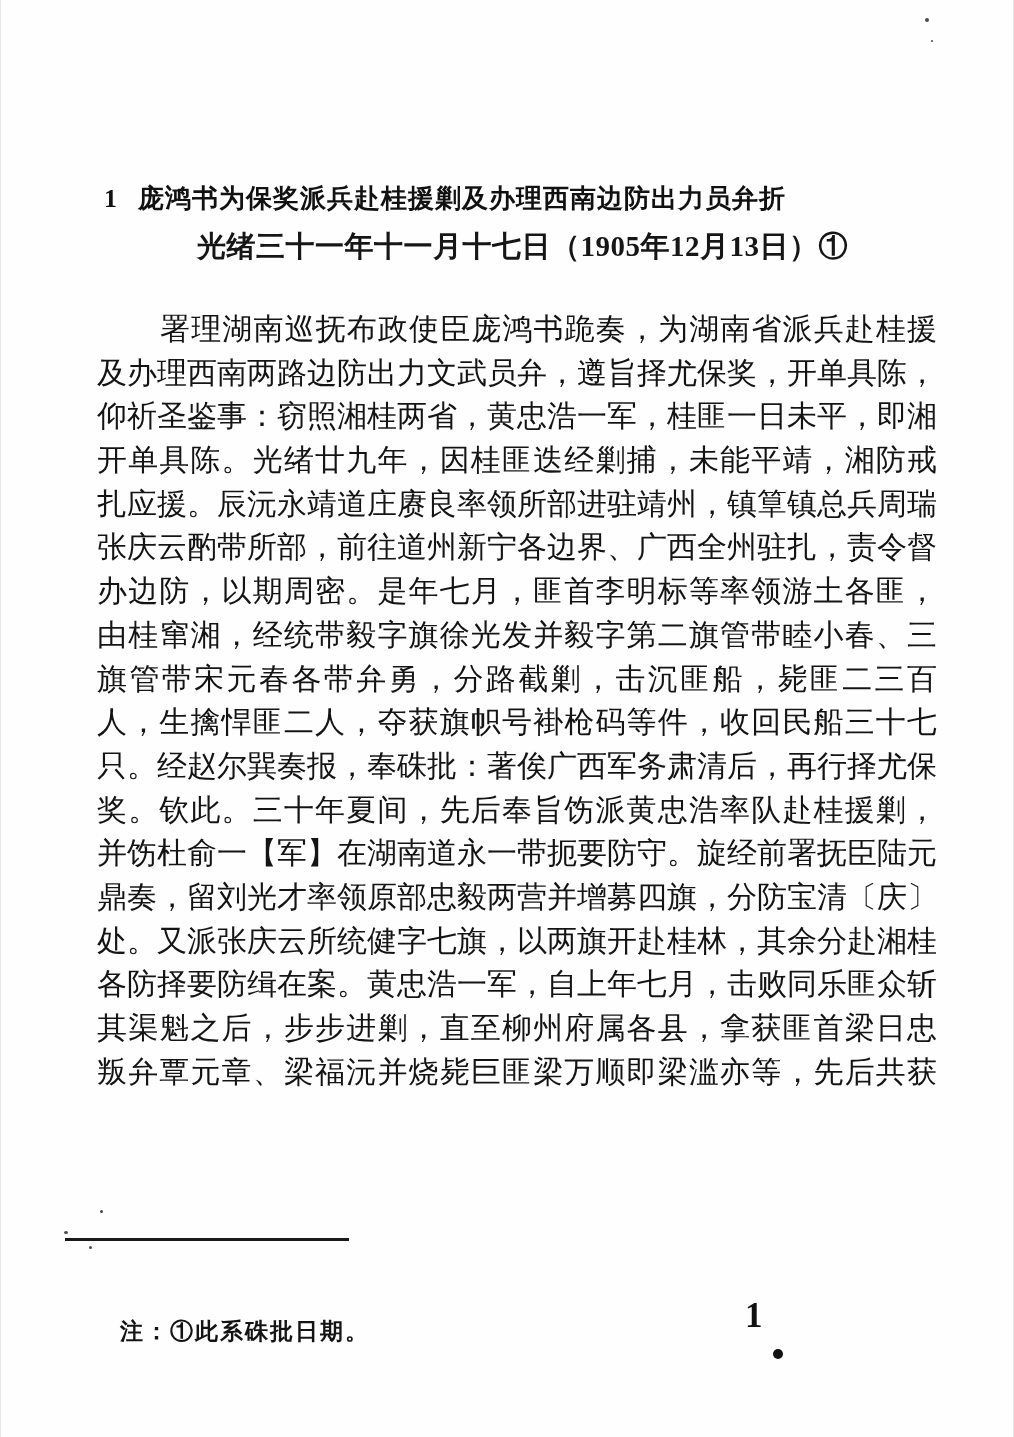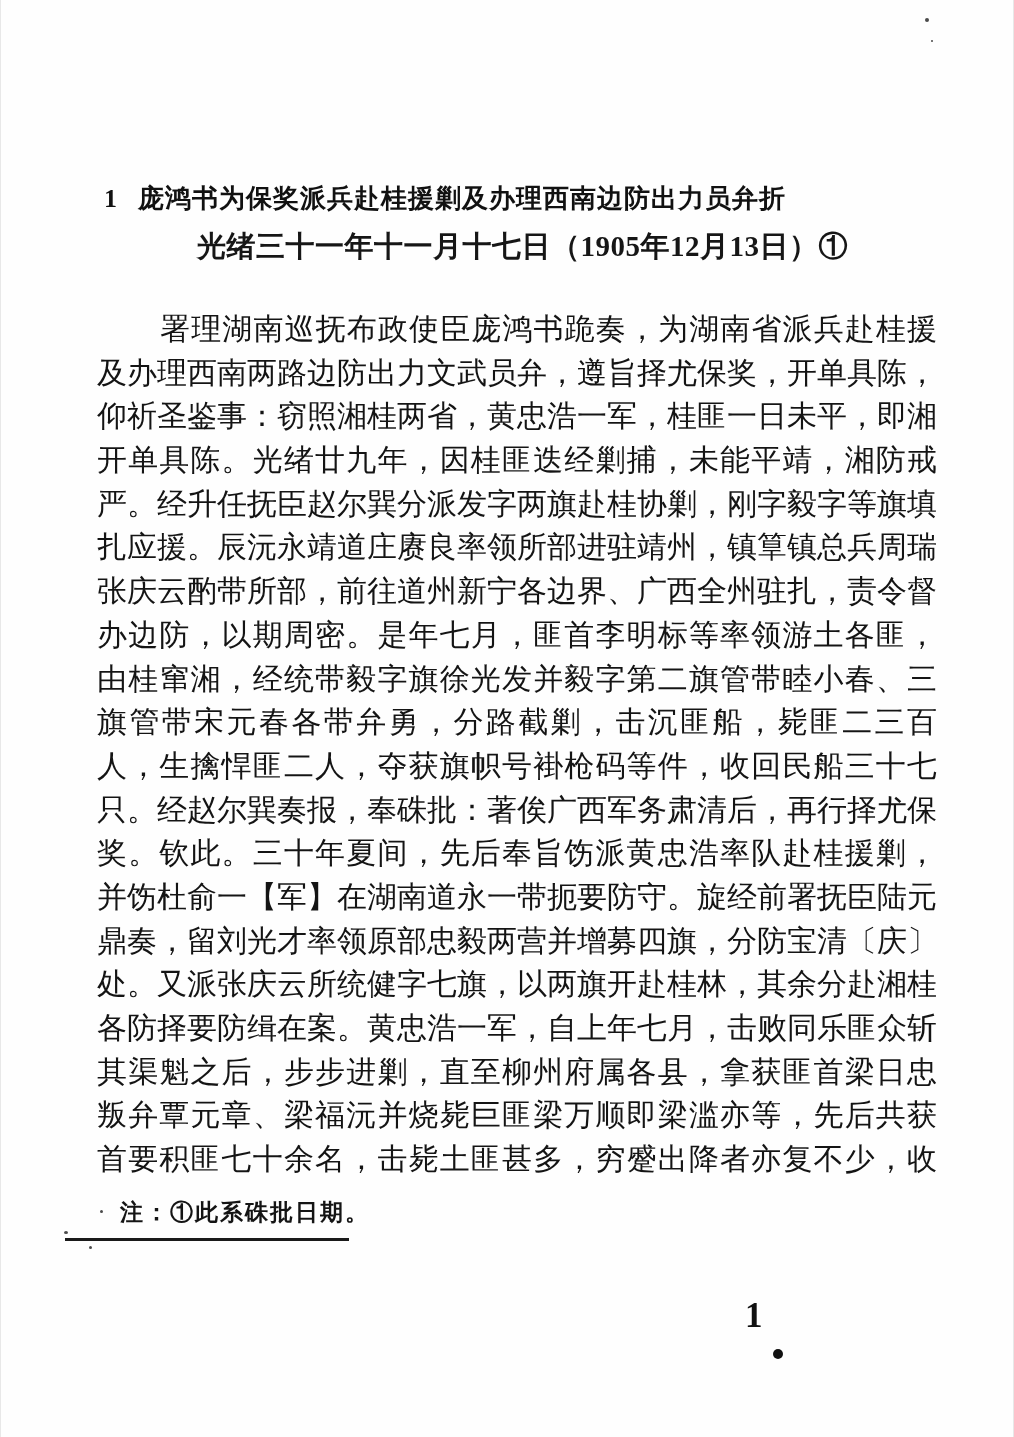--- a/index.html
+++ b/index.html
@@ -64,21 +64,21 @@
     position: absolute;
     left: 64px;
     top: 1238px;
     width: 284px;
     height: 3px;
     background: #1a1a1a;
   }
   .footnote {
     position: absolute;
     left: 119px;
-    top: 1197px;
+    top: 1316px;
     font-size: 23px;
     font-weight: bold;
     letter-spacing: 2px;
     color: #141414;
     white-space: nowrap;
   }
   .page-number {
     position: absolute;
     left: 744px;
     top: 1296px;
@@ -115,36 +115,34 @@
     <span class="doc-num">1</span><span>庞鸿书为保奖派兵赴桂援剿及办理西南边防出力员弁折</span>
   </div>
 
   <div class="doc-date">光绪三十一年十一月十七日（1905年12月13日）①</div>
 
   <div class="doc-body">
     <div class="line indent">署理湖南巡抚布政使臣庞鸿书跪奏，为湖南省派兵赴桂援剿</div>
     <div class="line">及办理西南两路边防出力文武员弁，遵旨择尤保奖，开单具陈，</div>
     <div class="line">仰祈圣鉴事：窃照湘桂两省，黄忠浩一军，桂匪一日未平，即湘边</div>
     <div class="line">开单具陈。光绪廿九年，因桂匪迭经剿捕，未能平靖，湘防戒</div>
-    <div class="line">严。经升任抚臣赵尔巽分派发字两旗赴桂协剿，刚字毅字等旗填</div>
     <div class="line">扎应援。辰沅永靖道庄赓良率领所部进驻靖州，镇筸镇总兵周瑞</div>
     <div class="line">张庆云酌带所部，前往道州新宁各边界、广西全州驻扎，责令督</div>
     <div class="line">办边防，以期周密。是年七月，匪首李明标等率领游土各匪，</div>
     <div class="line">由桂窜湘，经统带毅字旗徐光发并毅字第二旗管带睦小春、三</div>
     <div class="line">旗管带宋元春各带弁勇，分路截剿，击沉匪船，毙匪二三百</div>
     <div class="line">人，生擒悍匪二人，夺获旗帜号褂枪码等件，收回民船三十七</div>
     <div class="line">只。经赵尔巽奏报，奉硃批：著俟广西军务肃清后，再行择尤保</div>
     <div class="line">奖。钦此。三十年夏间，先后奉旨饬派黄忠浩率队赴桂援剿，</div>
     <div class="line">并饬杜俞一【军】在湖南道永一带扼要防守。旋经前署抚臣陆元</div>
     <div class="line">鼎奏，留刘光才率领原部忠毅两营并增募四旗，分防宝清〔庆〕等</div>
     <div class="line">处。又派张庆云所统健字七旗，以两旗开赴桂林，其余分赴湘桂</div>
     <div class="line">各防择要防缉在案。黄忠浩一军，自上年七月，击败同乐匪众斩</div>
     <div class="line">其渠魁之后，步步进剿，直至柳州府属各县，拿获匪首梁日忠</div>
     <div class="line">叛弁覃元章、梁福沅并烧毙巨匪梁万顺即梁滥亦等，先后共获</div>
-    <div class="line">首要积匪七十余名，击毙土匪甚多，穷蹙出降者亦复不少，收</div>
   </div>
 
   <div class="footnote-rule"></div>
   <div class="footnote">注：①此系硃批日期。</div>
 
   <div class="page-number">1</div>
   <div class="page-dot"></div>
 
   <div class="speck s1"></div>
   <div class="speck s2"></div>

